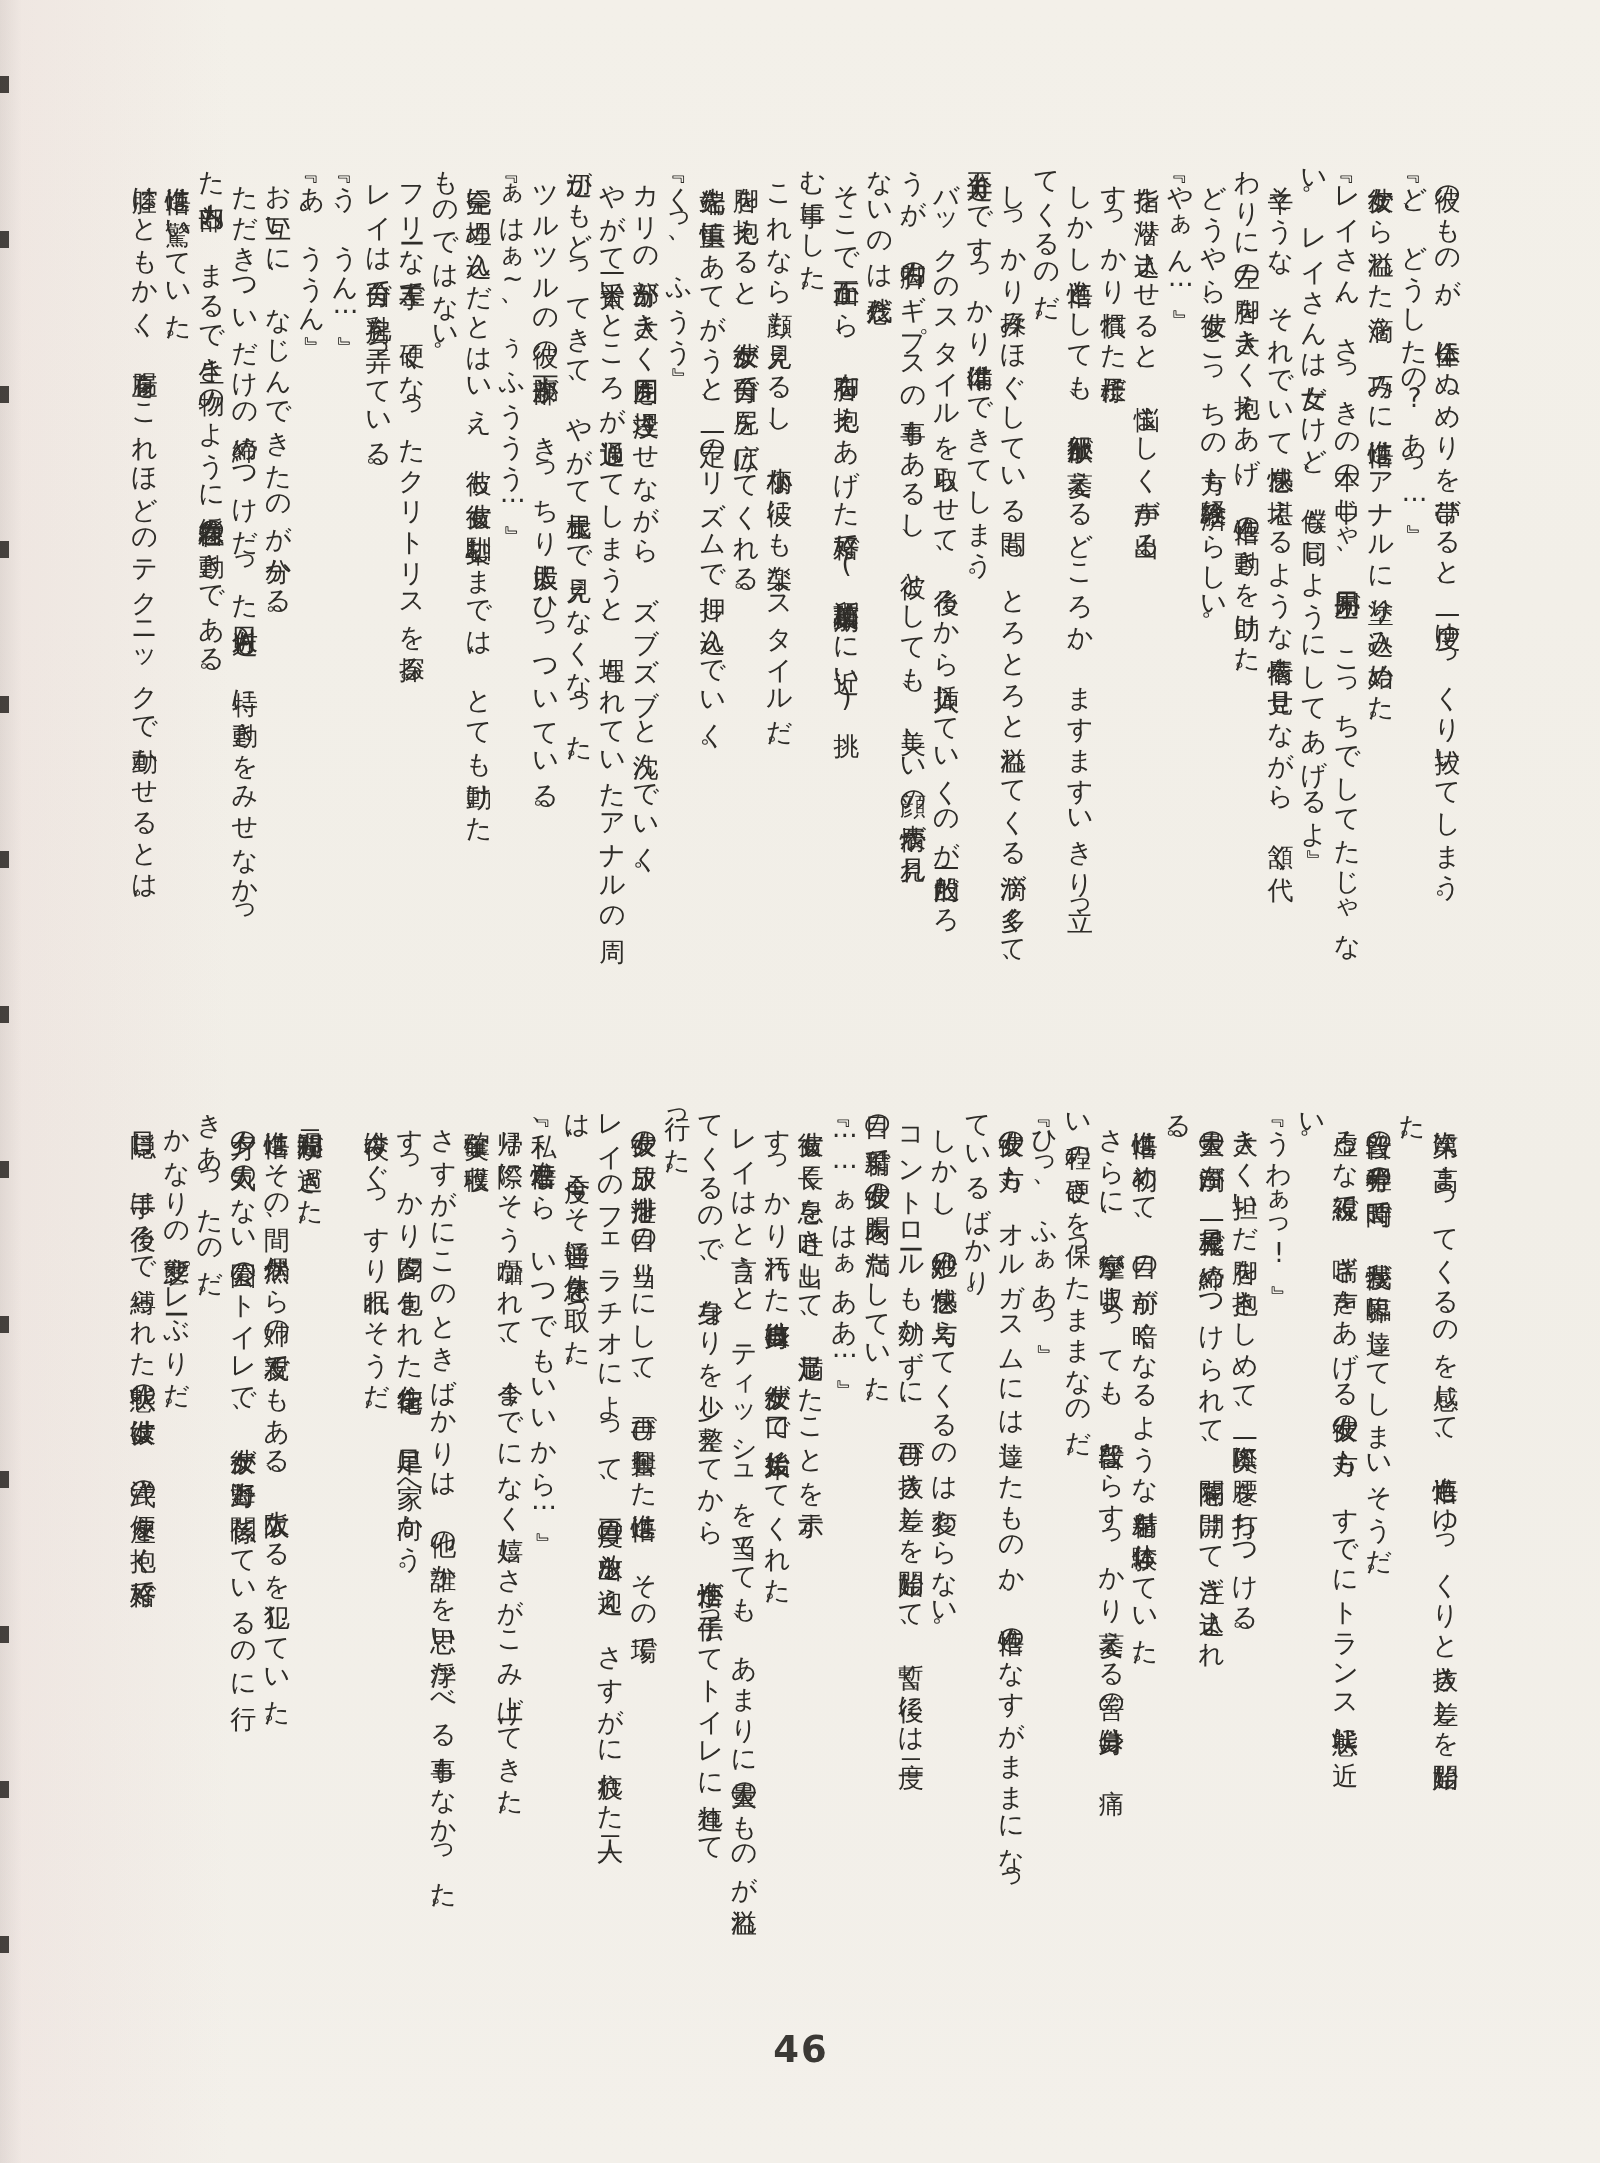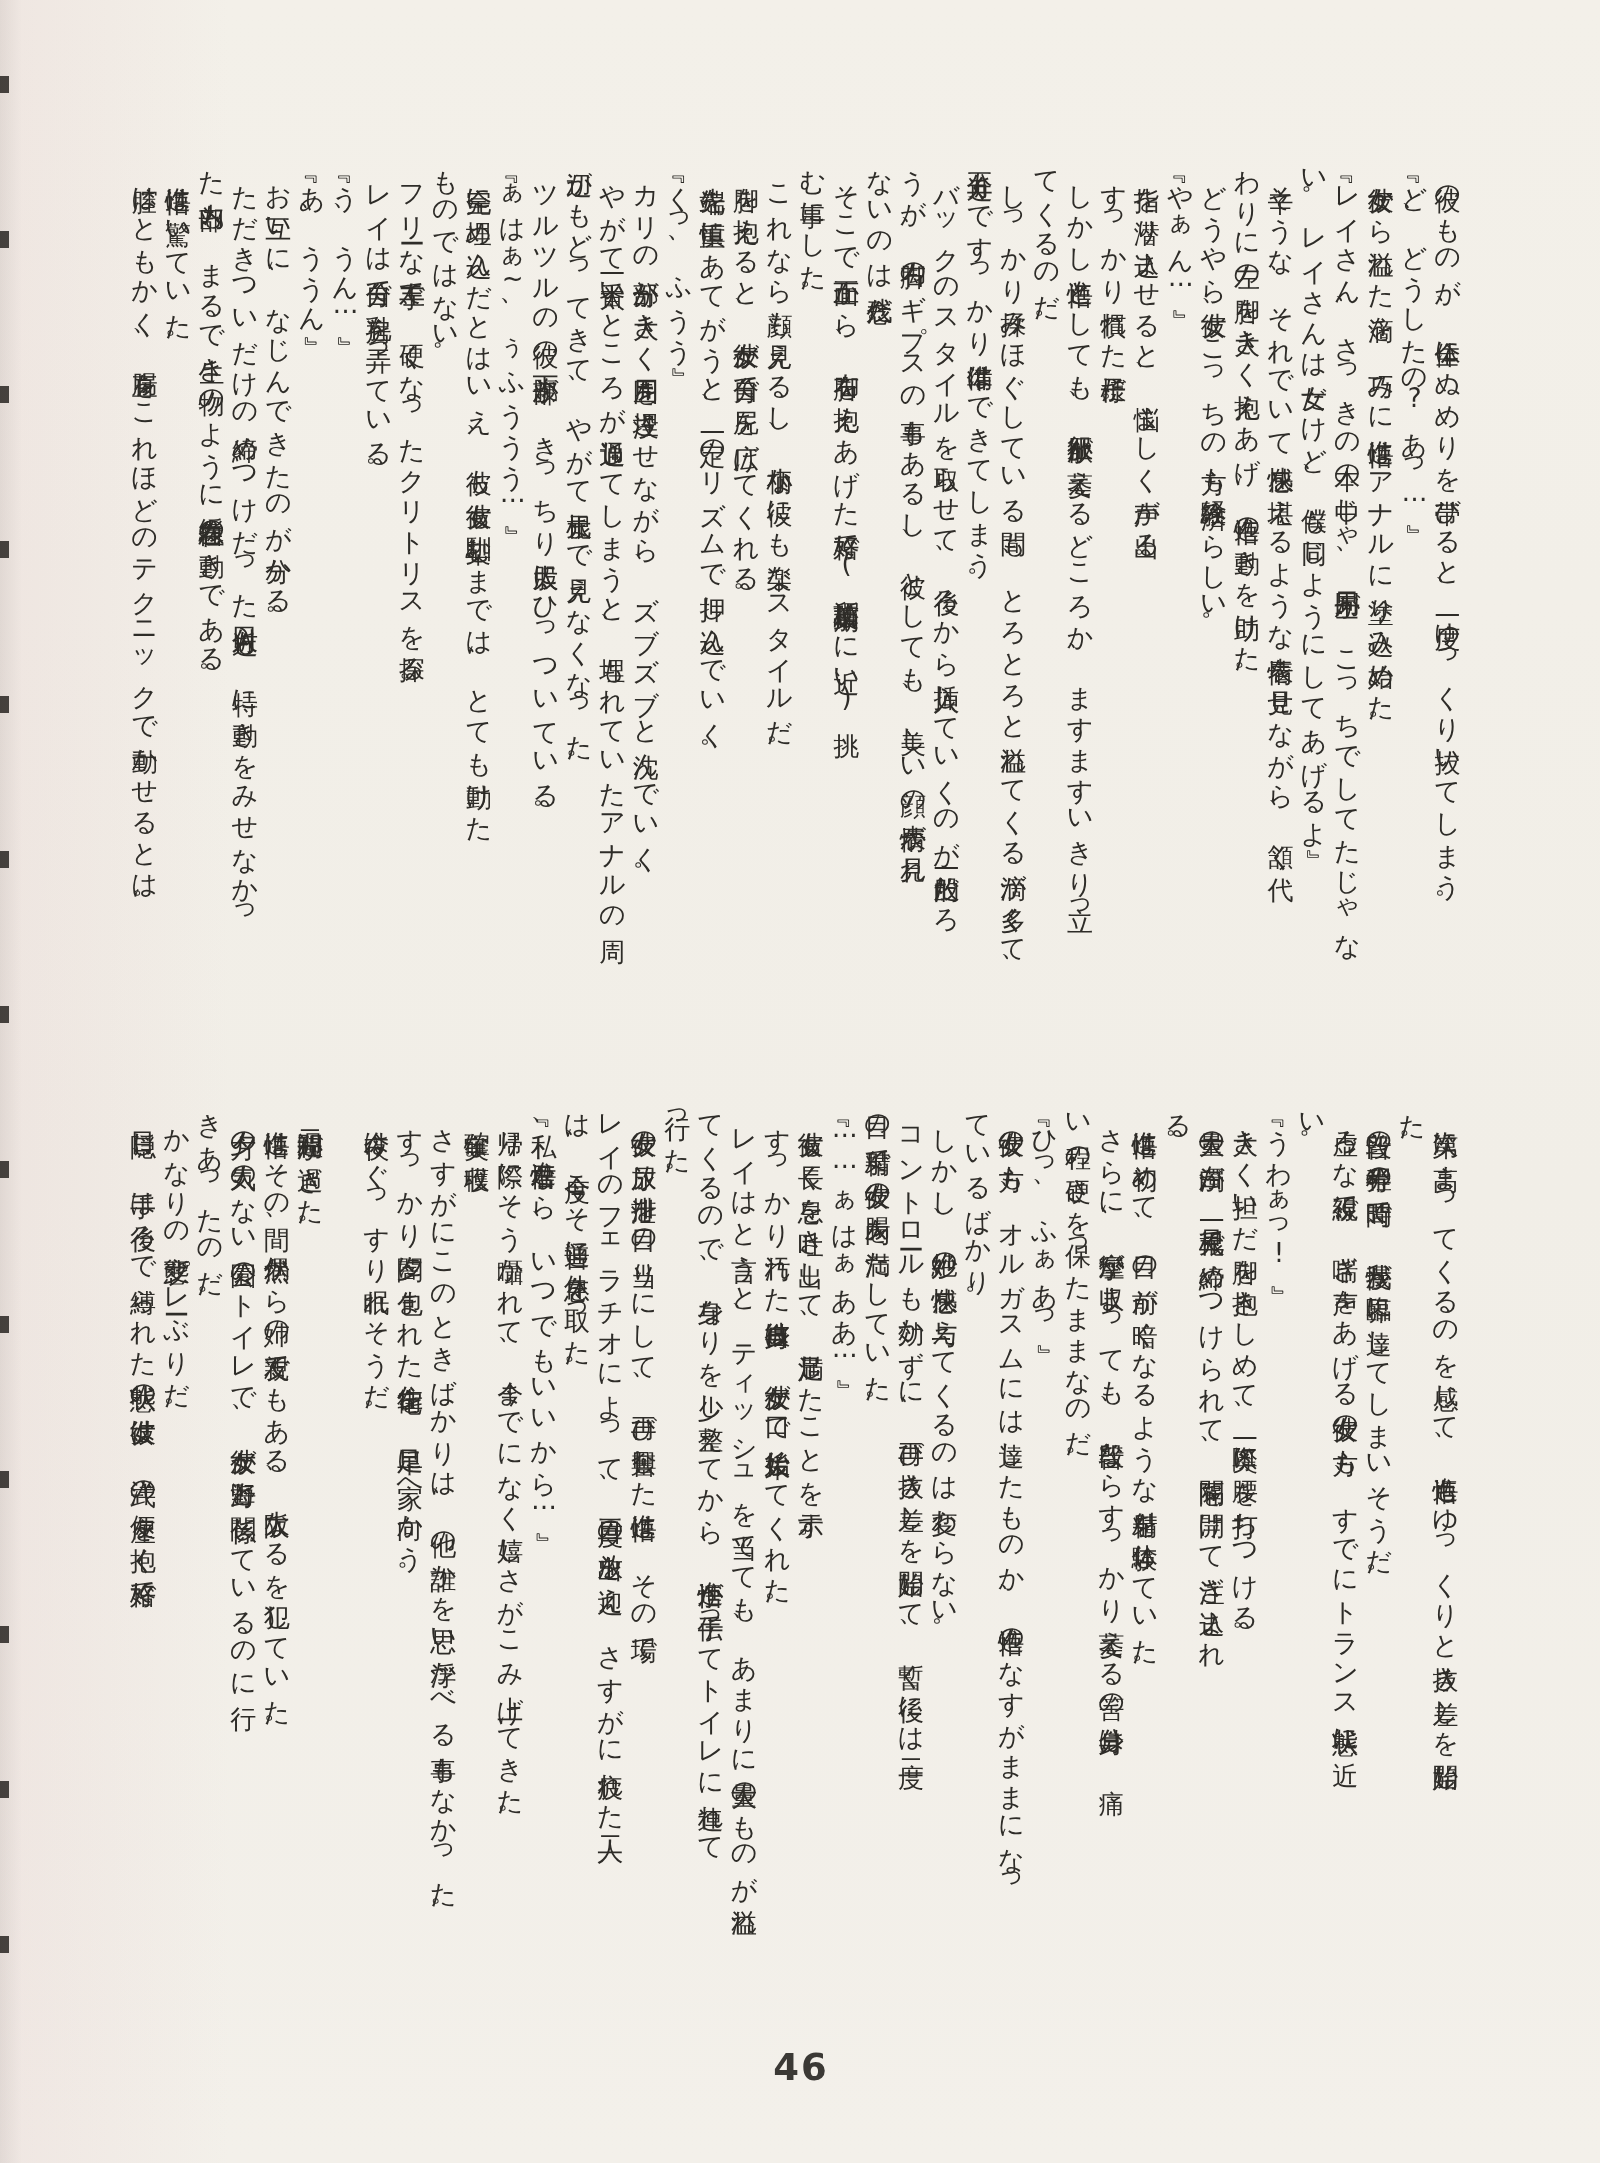--- a/index.html
+++ b/index.html
@@ -44,21 +44,20 @@
 
   .page-number {
     position: absolute;
     top: 2028px; left: 756px;
     width: 90px;
     text-align: center;
     font-size: 37px;
     font-weight: bold;
     letter-spacing: 2px;
     color: #3b3935;
-    margin-top: 18px;
   }
 </style>
 </head>
 <body>
 
 <div class="binding-strip"></div>
 
 <div id="top-block" class="vblock">
     <div class="vline indent">彼のものが、全体にぬめりを帯びると、一度ゆっくり抜いてしまう。</div>
     <div class="vline indent">『ど、どうしたの?あっ…』</div>

